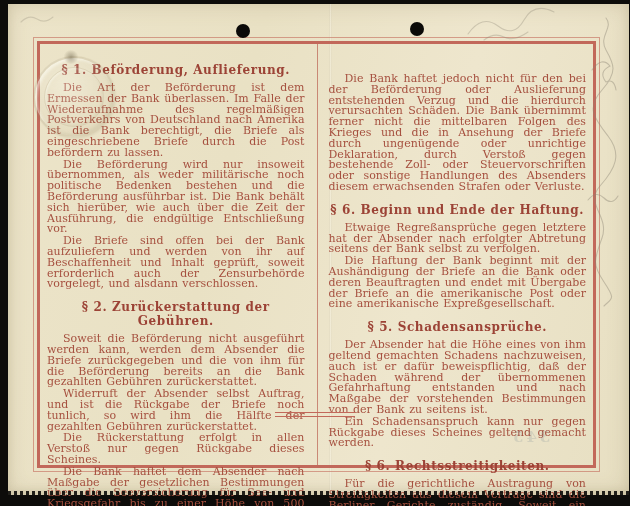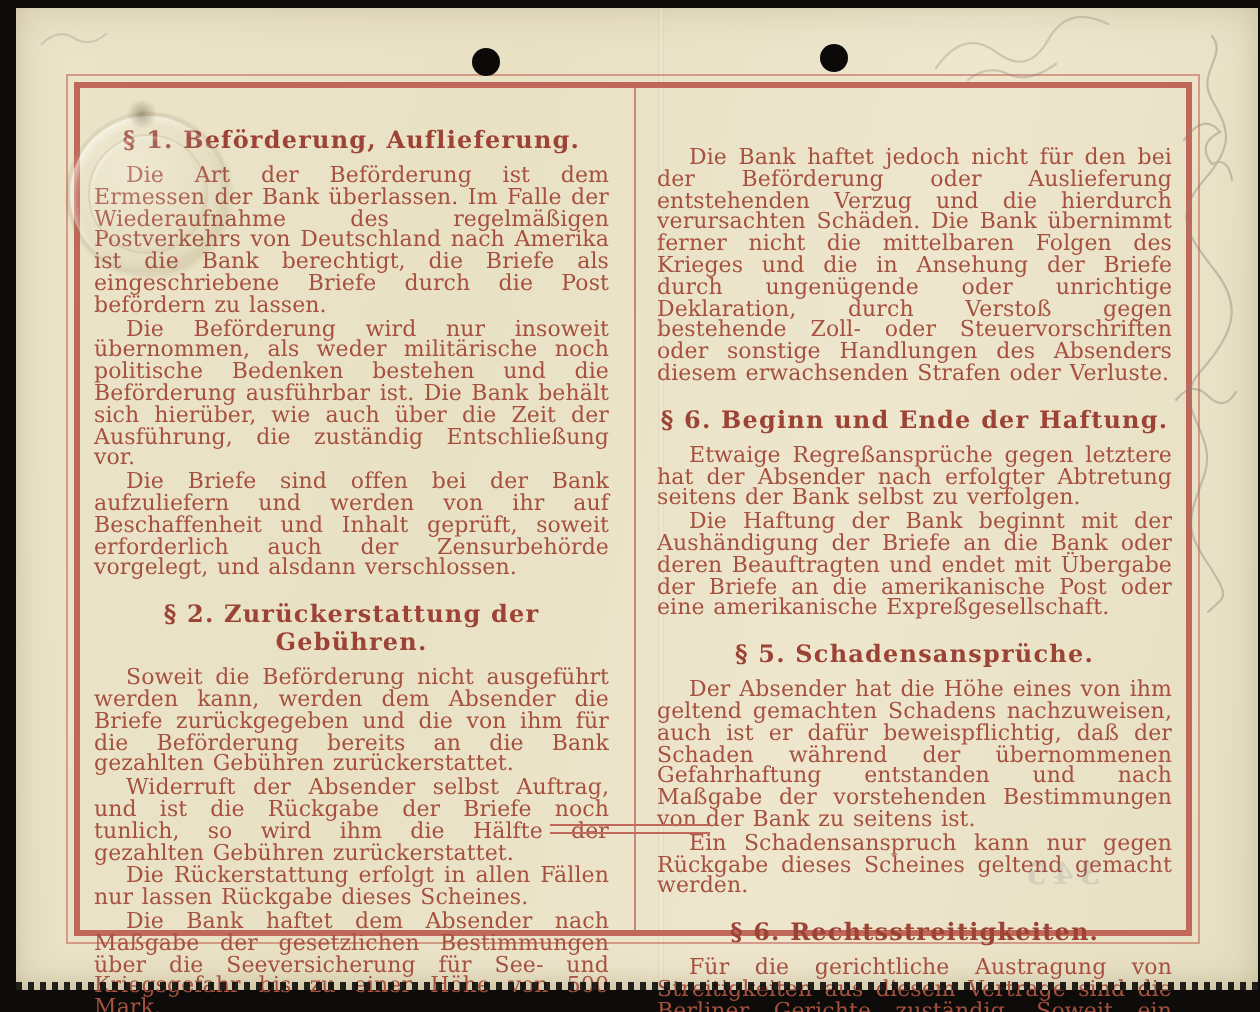--- a/index.html
+++ b/index.html
@@ -123,27 +123,27 @@
 
     <div class="frame-outer">
       <div class="frame-inner">
         <div class="column-divider"></div>
 
         <div class="content">
 
           <div class="column col-left">
             <h2 class="sec">§ 1. Beförderung, Auflieferung.</h2>
             <p class="body">Die Art der Beförderung ist dem Ermessen der Bank überlassen. Im Falle der Wiederaufnahme des regelmäßigen Postverkehrs von Deutschland nach Amerika ist die Bank berechtigt, die Briefe als eingeschriebene Briefe durch die Post befördern zu lassen.</p>
-            <p class="body">Die Beförderung wird nur insoweit übernommen, als weder militärische noch politische Bedenken bestehen und die Beförderung ausführbar ist. Die Bank behält sich hierüber, wie auch über die Zeit der Ausführung, die zuständig Entschließung vor.</p>
+            <p class="body">Die Beförderung wird nur insoweit übernommen, als weder militärische noch politische Bedenken bestehen und die Beförderung ausführbar ist. Die Bank behält sich hierüber, wie auch über die Zeit der Ausführung, die endgültige Entschließung vor.</p>
             <p class="body">Die Briefe sind offen bei der Bank aufzuliefern und werden von ihr auf Beschaffenheit und Inhalt geprüft, soweit erforderlich auch der Zensurbehörde vorgelegt, und alsdann verschlossen.</p>
 
             <h2 class="sec">§ 2. Zurückerstattung der Gebühren.</h2>
             <p class="body">Soweit die Beförderung nicht ausgeführt werden kann, werden dem Absender die Briefe zurückgegeben und die von ihm für die Beförderung bereits an die Bank gezahlten Gebühren zurückerstattet.</p>
             <p class="body">Widerruft der Absender selbst Auftrag, und ist die Rückgabe der Briefe noch tunlich, so wird ihm die Hälfte der gezahlten Gebühren zurückerstattet.</p>
-            <p class="body">Die Rückerstattung erfolgt in allen Fällen nur lassen Rückgabe dieses Scheines.</p>
+            <p class="body">Die Rückerstattung erfolgt in allen Verstoß nur gegen Rückgabe dieses Scheines.</p>
 
             <p class="body">Die Bank haftet dem Absender nach Maßgabe der gesetzlichen Bestimmungen über die Seeversicherung für See- und Kriegsgefahr bis zu einer Höhe von 500 Mark.</p>
           </div>
 
           <div class="column col-right">
             <p class="body">Die Bank haftet jedoch nicht für den bei der Beförderung oder Auslieferung entstehenden Verzug und die hierdurch verursachten Schäden. Die Bank übernimmt ferner nicht die mittelbaren Folgen des Krieges und die in Ansehung der Briefe durch ungenügende oder unrichtige Deklaration, durch Verstoß gegen bestehende Zoll- oder Steuervorschriften oder sonstige Handlungen des Absenders diesem erwachsenden Strafen oder Verluste.</p>
 
             <h2 class="sec">§ 6. Beginn und Ende der Haftung.</h2>
             <p class="body">Etwaige Regreßansprüche gegen letztere hat der Absender nach erfolgter Abtretung seitens der Bank selbst zu verfolgen.</p>
             <p class="body">Die Haftung der Bank beginnt mit der Aushändigung der Briefe an die Bank oder deren Beauftragten und endet mit Übergabe der Briefe an die amerikanische Post oder eine amerikanische Expreßgesellschaft.</p>

